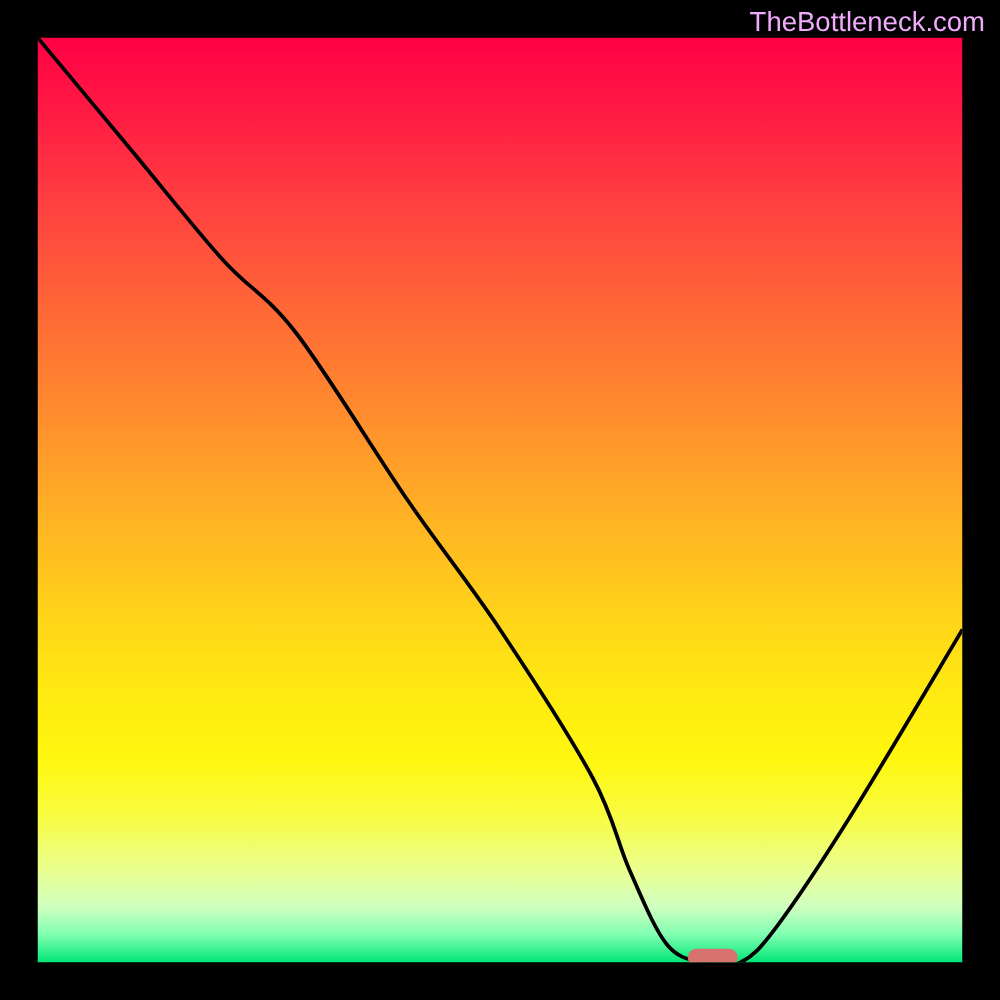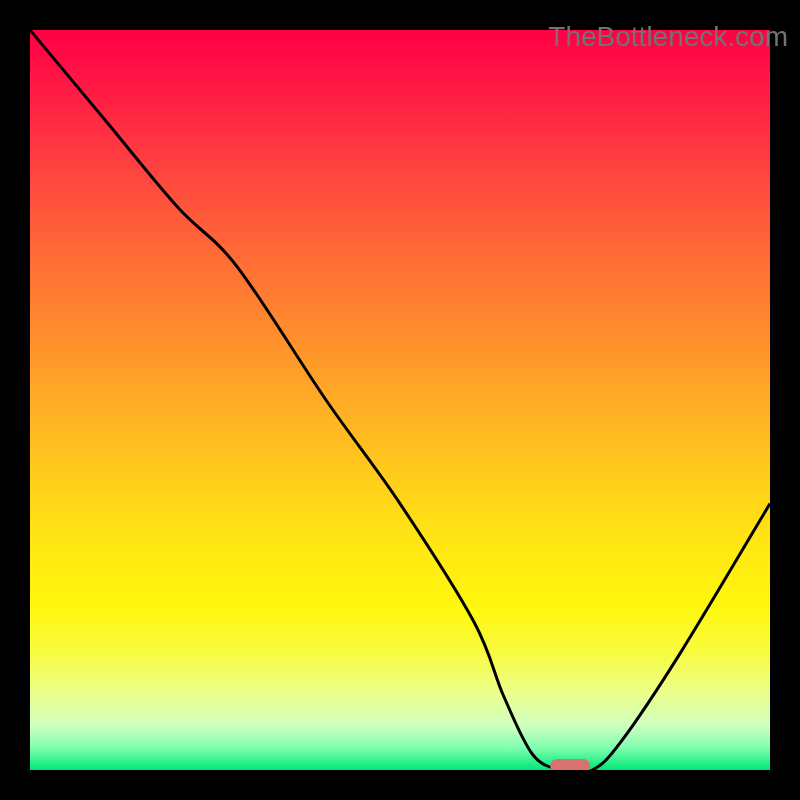--- a/index.html
+++ b/index.html
@@ -6,24 +6,24 @@
     margin: 0;
     padding: 0;
     width: 800px;
     height: 800px;
     background: #000;
     position: relative;
     font-family: Arial, sans-serif;
   }
   .watermark {
     position: absolute;
-    top: 21px;
+    top: 5px;
     right: 12px;
-    color: #737373;
-    font-size: 28px;
+    color: #f0abfc;
+    font-size: 22px;
     font-weight: 500;
     z-index: 10;
   }
   .plot-area {
     position: absolute;
     left: 30px;
     top: 30px;
     width: 740px;
     height: 740px;
     overflow: hidden;

